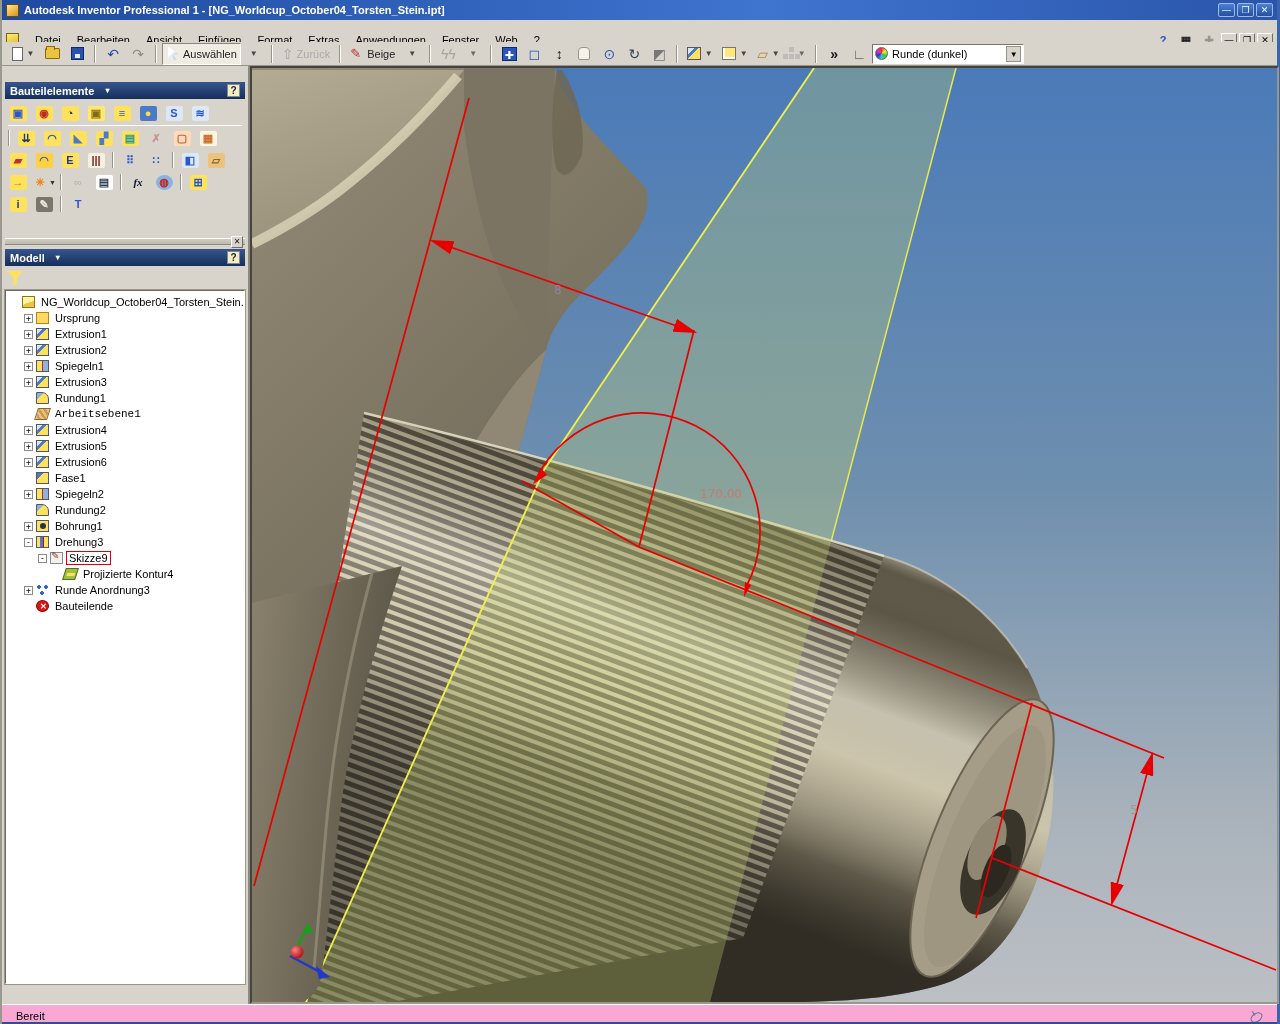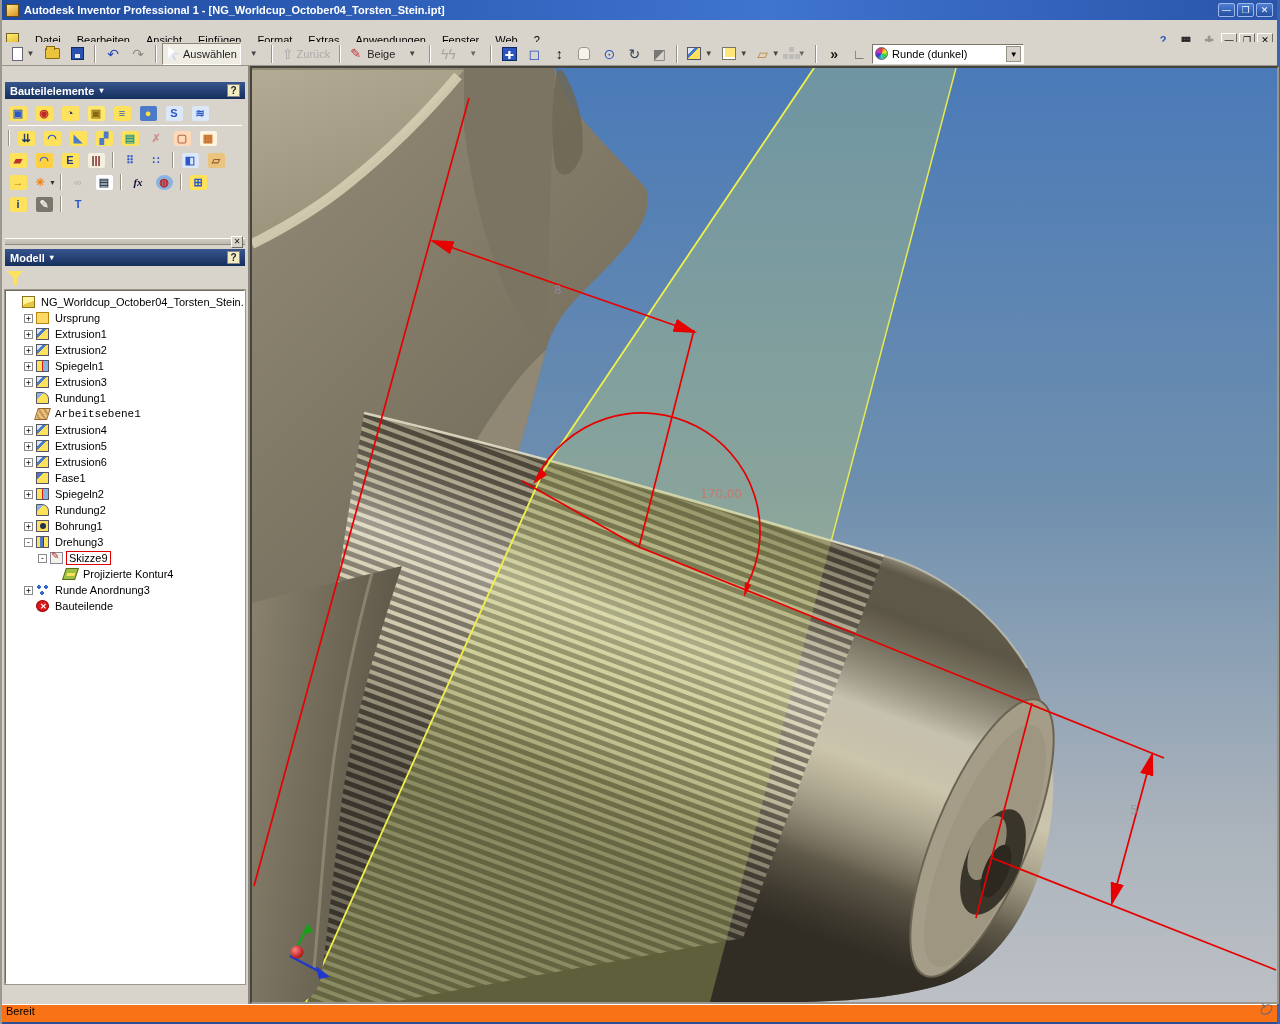--- a/index.html
+++ b/index.html
@@ -42,21 +42,21 @@
   .ic-hier{width:5px;height:5px;background:#b8b4aa;box-shadow:6px 0 0 #b8b4aa,-6px 0 0 #b8b4aa,0 -7px 0 #b8b4aa;margin-top:6px}
   .ic-pan{width:12px;height:13px;background:#f4f2ea;border:1px solid #98948a;border-radius:4px 4px 2px 2px}
   .ic-zoomall{width:15px;height:14px;background:#2a55c0;color:#fff;font-size:11px;line-height:14px;text-align:center;border:1px solid #122a60}
   .ic-env{font-weight:bold;font-size:14px;color:#181818}
   #colorcombo{display:flex;align-items:center;height:20px;width:152px;background:#fff;border:1px solid;border-color:#7a766a #fff #fff #7a766a;padding:0 2px;gap:4px}
   .cwheel{width:13px;height:13px;border-radius:50%;background:conic-gradient(#e33,#ee3,#3c3,#3cc,#33c,#c3c,#e33);border:1px solid #666;flex:none}
   #colorcombo .val{flex:1;font-size:11px;color:#000}
   #colorcombo .cdd{width:15px;height:16px;background:#d8d4cb;border:1px solid #979387;font-size:8px;line-height:15px;text-align:center}
   
   #left{position:absolute;left:0;top:66px;width:248px;height:938px;background:#d8d4cb;border-right:2px solid #8d897d;padding:0 3px}
-  .phead{height:17px;background:linear-gradient(180deg,#37558e,#152f5c);color:#fff;font-weight:bold;font-size:11px;display:flex;align-items:center;padding:0 5px;gap:5px}
+  .phead{height:17px;background:linear-gradient(180deg,#37558e,#152f5c);color:#fff;font-weight:bold;font-size:11px;display:flex;align-items:center;padding:0 5px;gap:11px}
   .phead .arr{font-size:8px}
   .phead .sp{flex:1}
   .qbtn{width:13px;height:13px;background:#f4edc2;border:1px solid #888;color:#223;font-size:10px;font-weight:bold;line-height:11px;text-align:center}
   #featgrid{padding:3px 1px;background:#d8d4cb}
   .frow{display:flex;align-items:center;height:22px;gap:2px}
   .fsep{height:1px;background:#b0aca0;border-bottom:1px solid #fff;margin:1px 2px}
   .fi{width:24px;height:20px;display:flex;align-items:center;justify-content:center;position:relative}
   .fi .fg{width:17px;height:15px;display:flex;align-items:center;justify-content:center;font-size:11px;font-weight:bold;border-radius:2px}
   .fi.dim{opacity:.45}
   .fi .mini-dd{font-size:7px;color:#333;margin-left:1px}
@@ -85,21 +85,21 @@
   .ti-sketch::before{content:"✎";position:absolute;left:0;top:-3px;font-size:10px;color:#a33}
   .ti-contour{background:#9cc040;transform:skewX(-18deg);border-color:#567020}
   .ti-contour::before{content:"";position:absolute;left:2px;top:4px;width:8px;height:3px;background:#ffe25c}
   .ti-circpattern{border:none;background:radial-gradient(circle 2px at 3px 3px,#36c 98%,transparent),radial-gradient(circle 2px at 10px 3px,#36c 98%,transparent),radial-gradient(circle 2px at 6px 9px,#36c 98%,transparent)}
   .ti-endpart{background:#d81818;border-radius:50%;border-color:#900}
   .ti-endpart::before{content:"✕";position:absolute;left:3px;top:1px;font-size:8px;color:#fff;font-weight:bold}
   
   #viewport{position:absolute;left:248px;top:66px;width:1029px;height:938px;border:2px inset #9a968a;background:#7f99ad}
   #viewport svg{display:block}
   
-  #statusbar{position:absolute;left:0;top:1004px;width:100%;height:18px;background:#f97316;border-top:1px solid #fff;display:flex;align-items:flex-start;padding:0 4px;color:#000}
+  #statusbar{position:absolute;left:0;top:1004px;width:100%;height:18px;background:#f9a8d4;border-top:1px solid #fff;display:flex;align-items:flex-end;padding:0 14px;color:#000}
   #statusbar .sp{flex:1}
   .sat{width:13px;height:9px;border:1px solid #46618c;border-radius:50%;transform:rotate(-35deg);position:relative;opacity:.8}
   .sat::after{content:"";position:absolute;left:5px;top:-4px;width:1px;height:5px;background:#46618c}
   #bottomedge{position:absolute;left:0;top:1022px;width:100%;height:2px;background:#2c4f96}
 </style>
 </head>
 <body>
 
 <div id="win">
 

